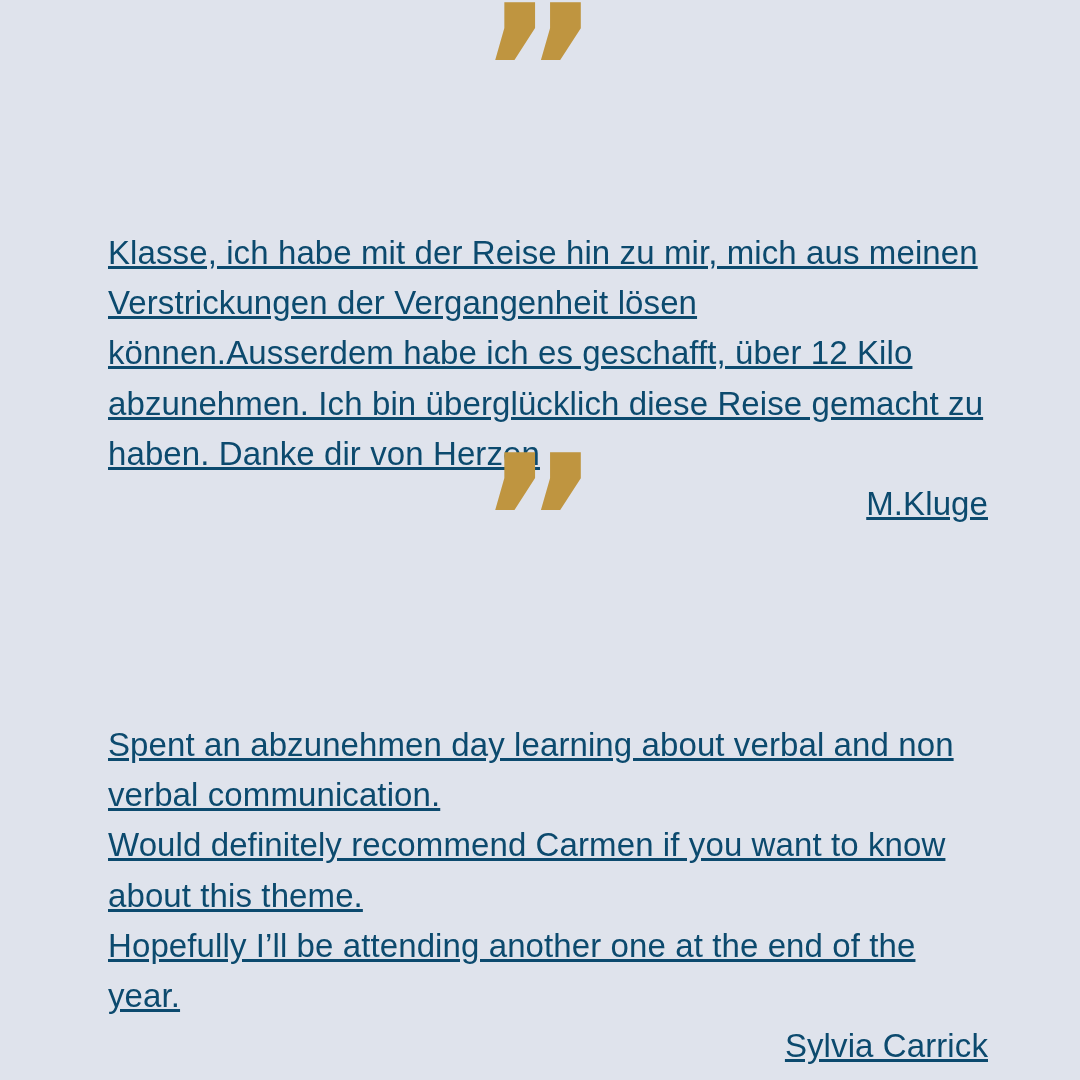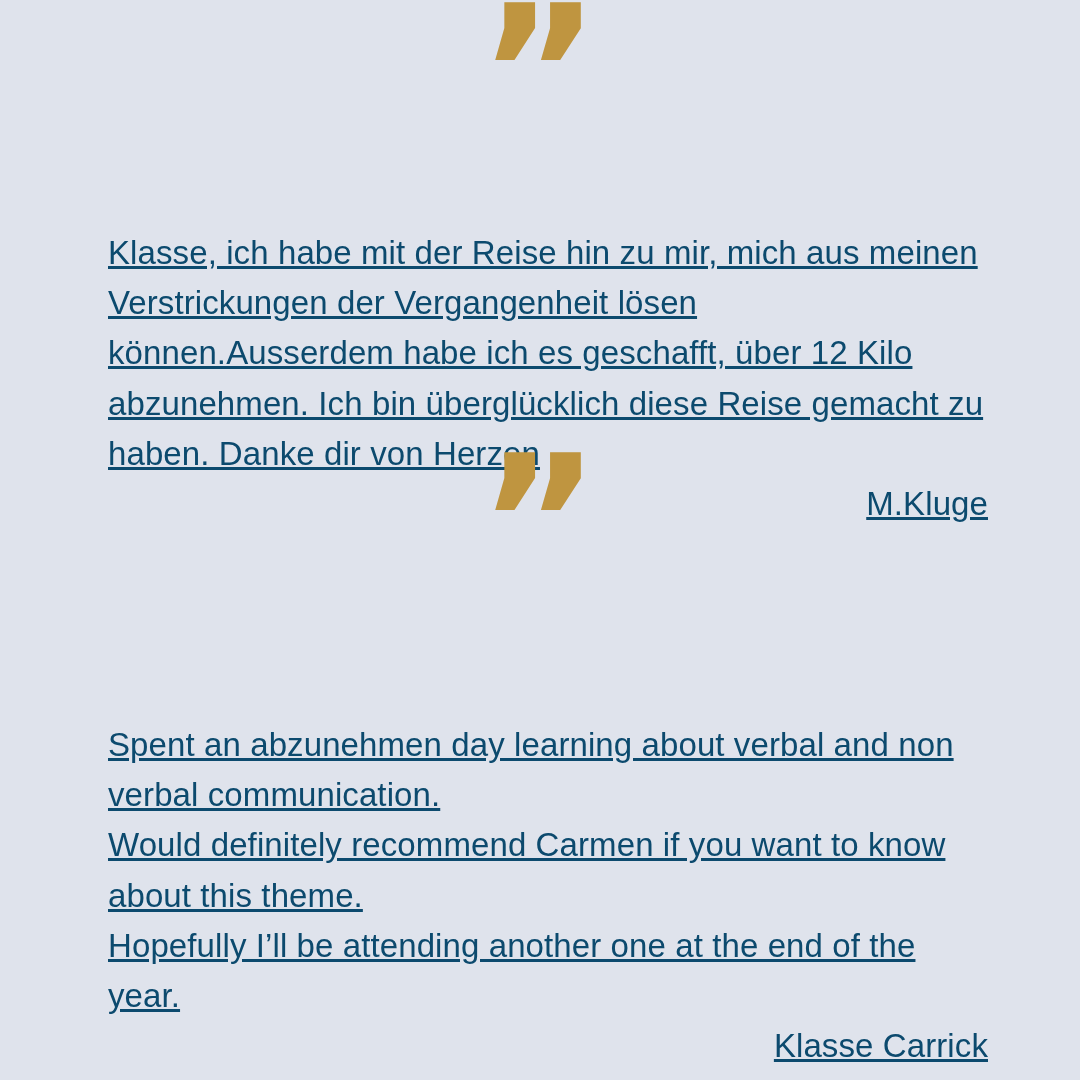--- a/index.html
+++ b/index.html
@@ -77,16 +77,16 @@
     <span>Klasse, ich habe mit der Reise hin zu mir, mich aus meinen Verstrickungen der Vergangenheit lösen können.Ausserdem habe ich es geschafft, über 12 Kilo abzunehmen. Ich bin überglücklich diese Reise gemacht zu haben. Danke dir von Herzen</span>
     <span class="author">M.Kluge</span>
   </div>
 
   <div class="quote-mark quote-mark-2">”</div>
 
   <div class="testimonial testimonial-2">
     <span>Spent an abzunehmen day learning about verbal and non verbal communication.
 Would definitely recommend Carmen if you want to know about this theme.
 Hopefully I’ll be attending another one at the end of the year.</span>
-    <span class="author">Klasse Carrick</span>
+    <span class="author">Sylvia Carrick</span>
   </div>
 
 </div>
 
 </body></html>

